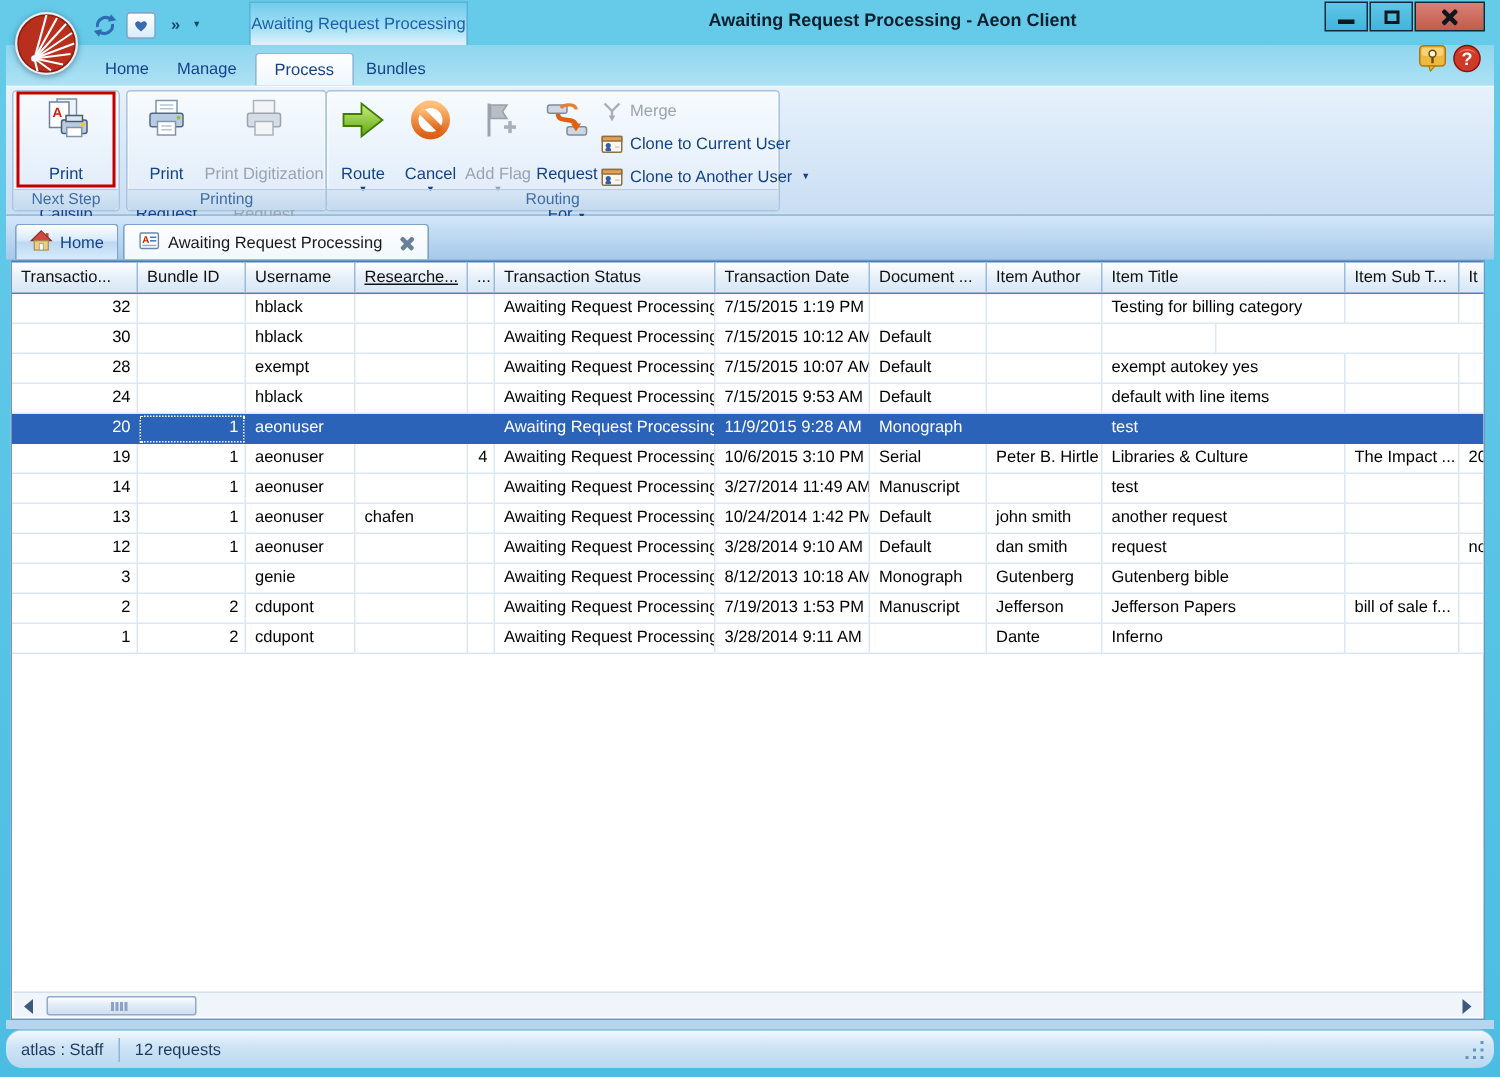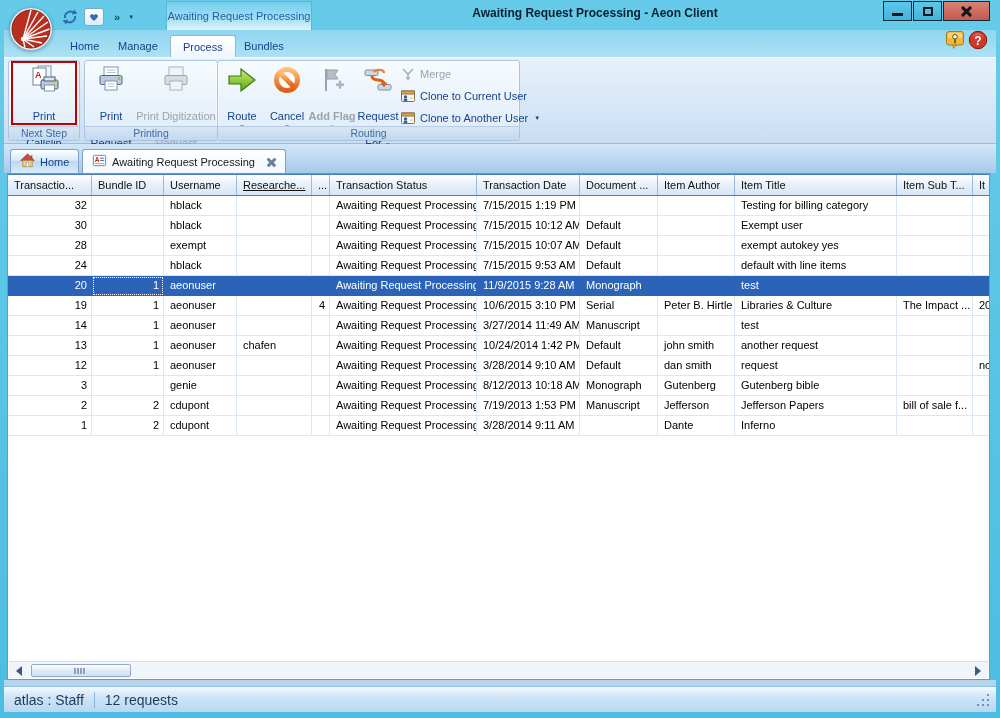--- a/index.html
+++ b/index.html
@@ -92,21 +92,21 @@
   .tri-r { width:0; height:0; border-top:5px solid transparent; border-bottom:5px solid transparent; border-left:6px solid #3d5a7e; }
   .sb-thumb { position:absolute; left:22px; top:2px; width:100px; height:13px; border:1px solid #93a9c6; border-radius:2px;
               background:linear-gradient(#ffffff,#dfeaf6 50%,#cfe0f0); }
   .sb-thumb::after { content:""; position:absolute; left:42px; top:3px; width:1.5px; height:6px; background:#8ba3c2;
                      box-shadow:3px 0 #8ba3c2, 6px 0 #8ba3c2, 9px 0 #8ba3c2; }
 
   
   .gapstrip { position:absolute; left:4px; right:4px; top:680px; height:6px; background:#b7d4ee; }
   .statusbar { position:absolute; left:4px; right:4px; top:686px; height:26px;
                background:linear-gradient(#f3f9fe,#cfe5f6 40%,#b9d7f0); border-top:1px solid #98bede;
-               display:flex; align-items:center; color:#1e3a5f; font-size:14px; }
+               display:flex; align-items:center; color:#1e3a5f; font-size:11px;border-radius:11px; }
   .sb-item { padding:0 10px; }
   .sb-sep { width:1px; height:16px; background:#8fb4d9; }
   .grip { position:absolute; right:7px; bottom:6px; width:14px; height:14px; }
   .grip::after { content:""; position:absolute; right:0; bottom:0; width:2.5px; height:2.5px; background:#6f93b8;
     box-shadow:-5px 0 #6f93b8,-10px 0 #6f93b8,0 -5px #6f93b8,-5px -5px #6f93b8,0 -10px #6f93b8; }
 </style>
 </head>
 <body>
 
 <div id="window">
@@ -270,21 +270,21 @@
                   <stop offset="1" stop-color="#dd5f15"></stop>
                 </linearGradient>
               </defs>
             <circle cx="16" cy="16" r="10.5" fill="#ffffff" stroke="url(#org)" stroke-width="5"></circle>
             <line x1="9.2" y1="9.2" x2="22.8" y2="22.8" stroke="url(#org)" stroke-width="5"></line>
           </svg>
         </span>
         <span class="l">Cancel</span>
         <span class="drop">▼</span>
       </div>
-      <div class="bigbtn disabled" style="left:92px; width:44px;font-weight:bold;">
+      <div class="bigbtn disabled" style="left:92px; width:44px;">
         <span class="ricon">
           <svg viewBox="0 0 32 32" width="32" height="32">
             <rect x="9" y="5" width="2" height="22" fill="#9aa2ac"></rect>
             <path d="M11 6 h11 l-3 4.5 3 4.5 H11 Z" fill="#b8bec6" stroke="#98a0aa"></path>
             <rect x="20" y="19.5" width="8" height="2.4" fill="#aab1ba"></rect>
             <rect x="22.8" y="16.7" width="2.4" height="8" fill="#aab1ba"></rect>
           </svg>
         </span>
         <span class="l">Add Flag</span>
         <span class="drop">▼</span>
@@ -406,21 +406,20 @@
         <div class="grow">
           <div class="gcell r" style="width: 84px;">30</div>
           <div class="gcell r" style="width: 72px;"></div>
           <div class="gcell" style="width: 73px;">hblack</div>
           <div class="gcell" style="width: 75px;"></div>
           <div class="gcell r" style="width: 18px;"></div>
           <div class="gcell" style="width: 147px;">Awaiting Request Processing</div>
           <div class="gcell" style="width: 103px;">7/15/2015 10:12 AM</div>
           <div class="gcell" style="width: 78px;">Default</div>
           <div class="gcell" style="width: 77px;"></div>
-          <div class="gcell" style="width: 162px;">Exempt user</div>
           <div class="gcell" style="width: 76px;"></div>
           <div class="gcell lastc" style="width: 17px;"></div>
         </div>
         <div class="grow">
           <div class="gcell r" style="width: 84px;">28</div>
           <div class="gcell r" style="width: 72px;"></div>
           <div class="gcell" style="width: 73px;">exempt</div>
           <div class="gcell" style="width: 75px;"></div>
           <div class="gcell r" style="width: 18px;"></div>
           <div class="gcell" style="width: 147px;">Awaiting Request Processing</div>

